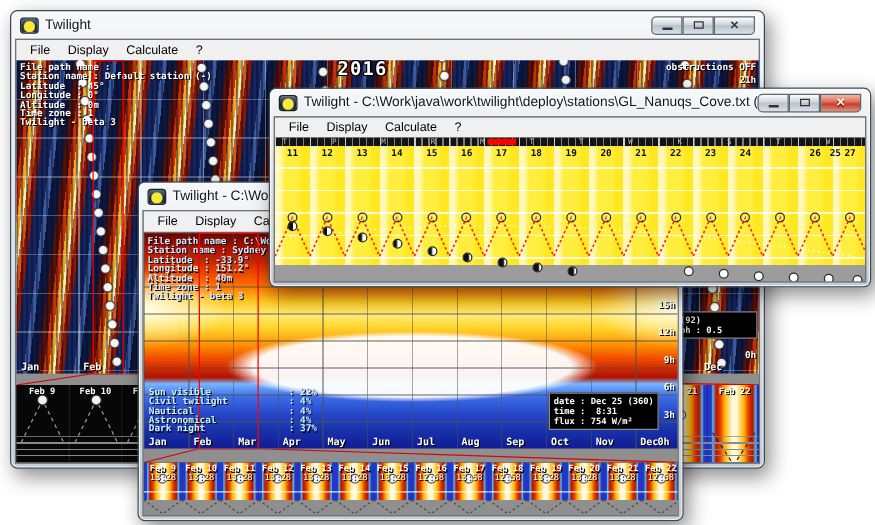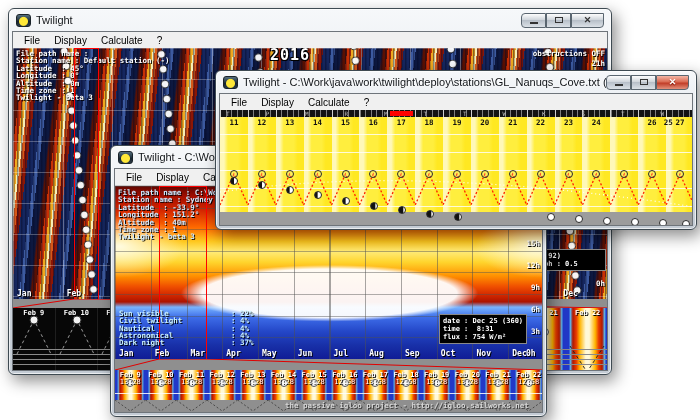--- a/index.html
+++ b/index.html
@@ -424,21 +424,20 @@
         <div class="scol" style="left: 398.32px;">
           <span class="dlab">Feb 22</span>
           <span class="strip-moon"></span>
           <span class="tlab">12:58</span>
         </div>
       </div>
     <div class="band" style="top:231px;width:429px;height:12px;">
       <svg id="s-arcs" width="429" height="11" viewBox="0 0 429 11">
           <path d="M0.0,0 L15.3,11 L30.6,0 M30.6,0 L45.9,11 L61.3,0 M61.3,0 L76.6,11 L91.9,0 M91.9,0 L107.2,11 L122.6,0 M122.6,0 L137.9,11 L153.2,0 M153.2,0 L168.5,11 L183.8,0 M183.8,0 L199.1,11 L214.5,0 M214.5,0 L229.8,11 L245.1,0 M245.1,0 L260.4,11 L275.8,0 M275.8,0 L291.1,11 L306.4,0 M306.4,0 L321.7,11 L337.0,0 M337.0,0 L352.3,11 L367.7,0 M367.7,0 L383.0,11 L398.3,0 M398.3,0 L413.6,11 L429.0,0 " fill="none" stroke="#4a4a4a" stroke-width="1" stroke-dasharray="2 2"></path>
         </svg>
-      <div class="status-txt" style="position:absolute;top:1px;left:170px;">the passive igloo project - http://igloo.sailworks.net</div>
     </div>
   </div>
 </div>
 
 <div class="win" id="w-nan" style="left:215px;top:70px;width:480px;height:158px;z-index:3">
   <div class="titlebar">
     <span class="sun-ico"></span>
     <span class="title">Twilight - C:\Work\java\work\twilight\deploy\stations\GL_Nanuqs_Cove.txt (txt)</span>
     <span class="btns">
       <span class="wbtn">

